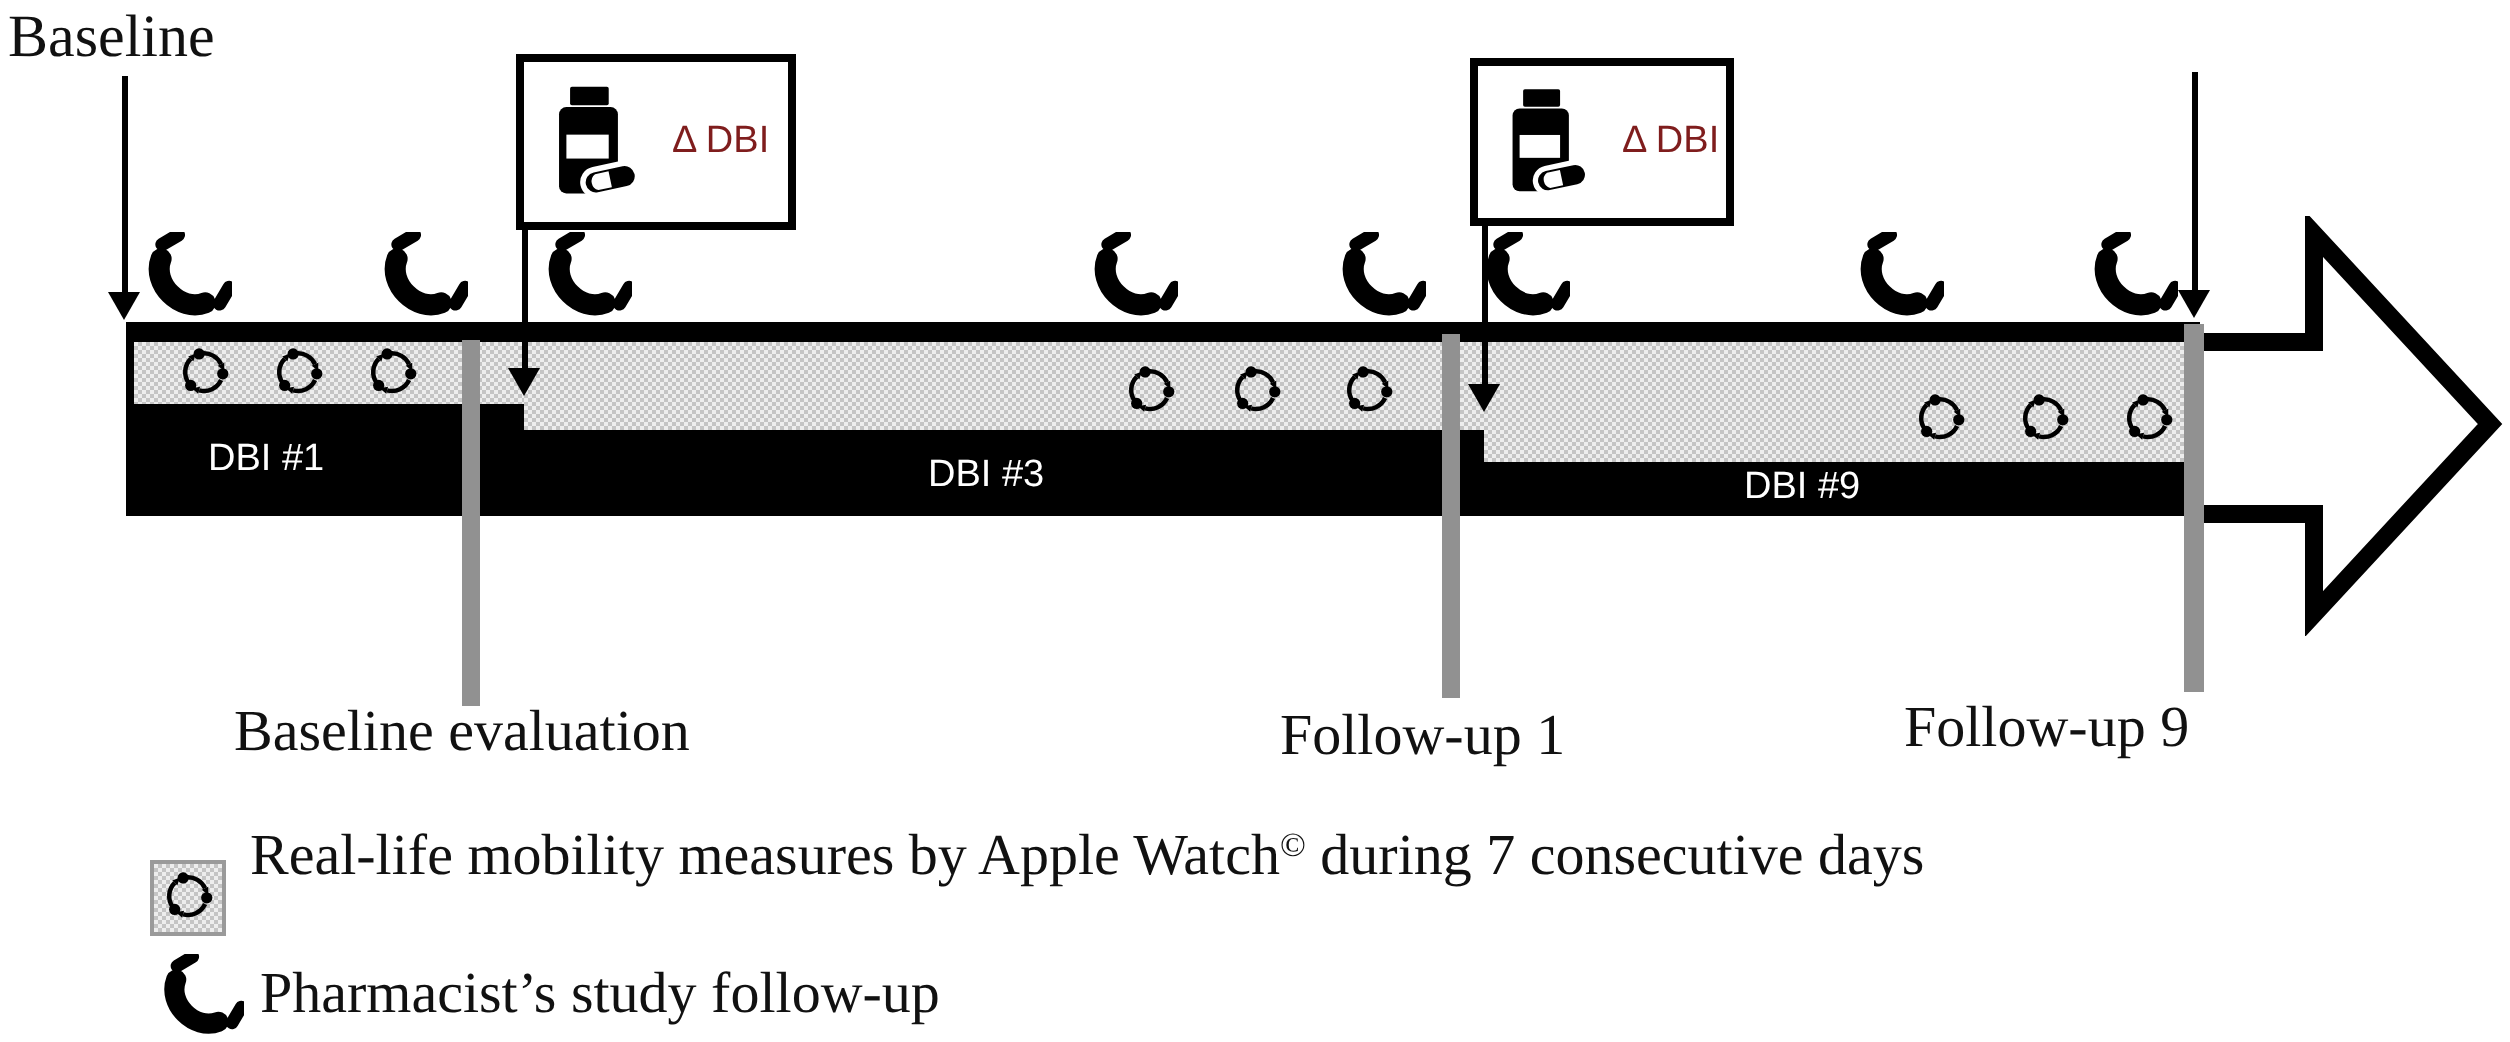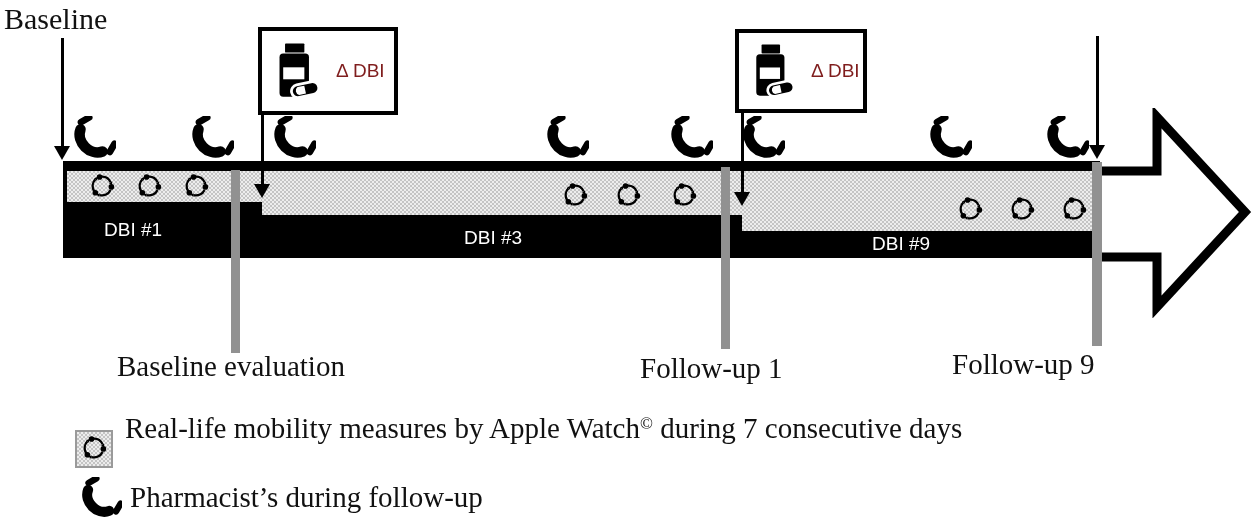--- a/index.html
+++ b/index.html
@@ -343,15 +343,15 @@
   </div>
   <span class="legend-text" style="left:125px; top:412px;"><span>Real-life mobility measures by Apple Watch</span><span class="sup">©</span><span> during 7 consecutive days</span></span>
 
   <span class="icon-slot" style="left:78px; top:477px; width:44px; height:44px;">
   <svg viewBox="0 0 48 48" xmlns="http://www.w3.org/2000/svg" aria-hidden="true">
     <path d="M11 14 C6 27 21 42 34 37" fill="none" stroke="#000" stroke-width="11" stroke-linecap="round"></path>
     <line x1="11.5" y1="6.5" x2="20" y2="1.5" stroke="#000" stroke-width="7" stroke-linecap="round"></line>
     <line x1="41.5" y1="37.5" x2="46.5" y2="29" stroke="#000" stroke-width="7" stroke-linecap="round"></line>
   </svg>
 </span>
-  <span class="legend-text" style="left:130px; top:481px;">Pharmacist’s during follow-up</span>
+  <span class="legend-text" style="left:130px; top:481px;">Pharmacist’s study follow-up</span>
 
 </div>
 
 </body></html>

